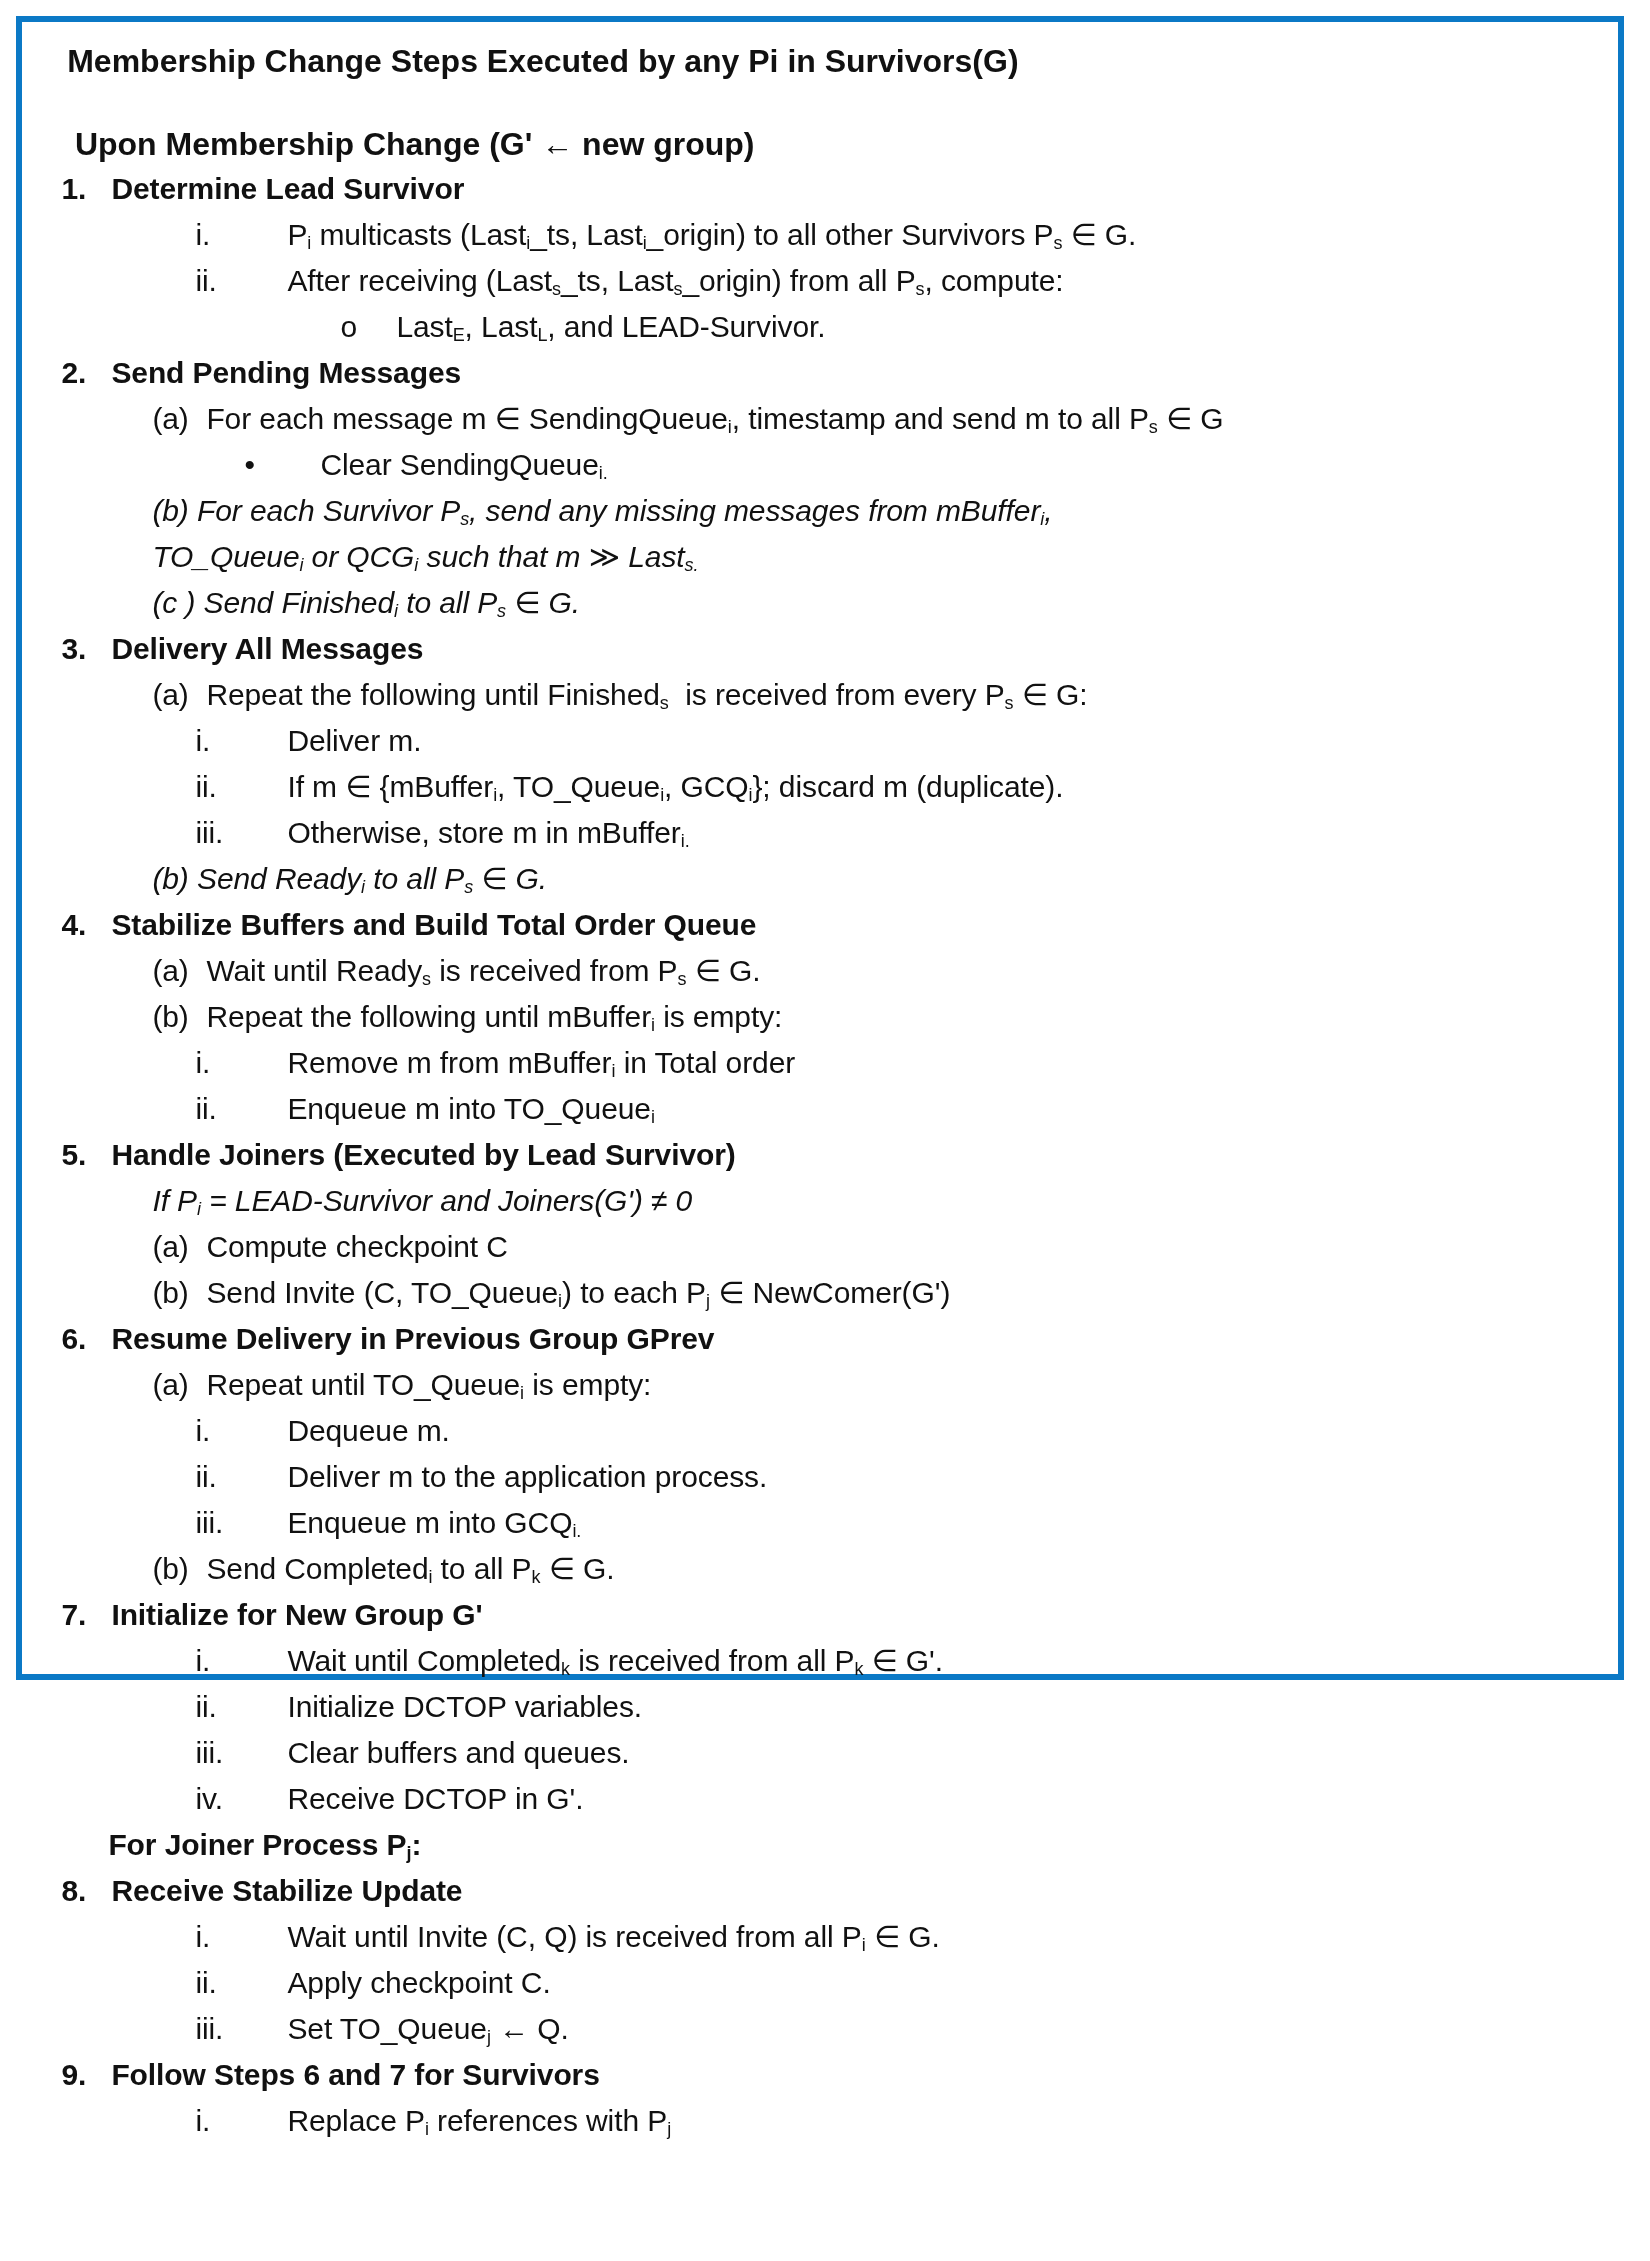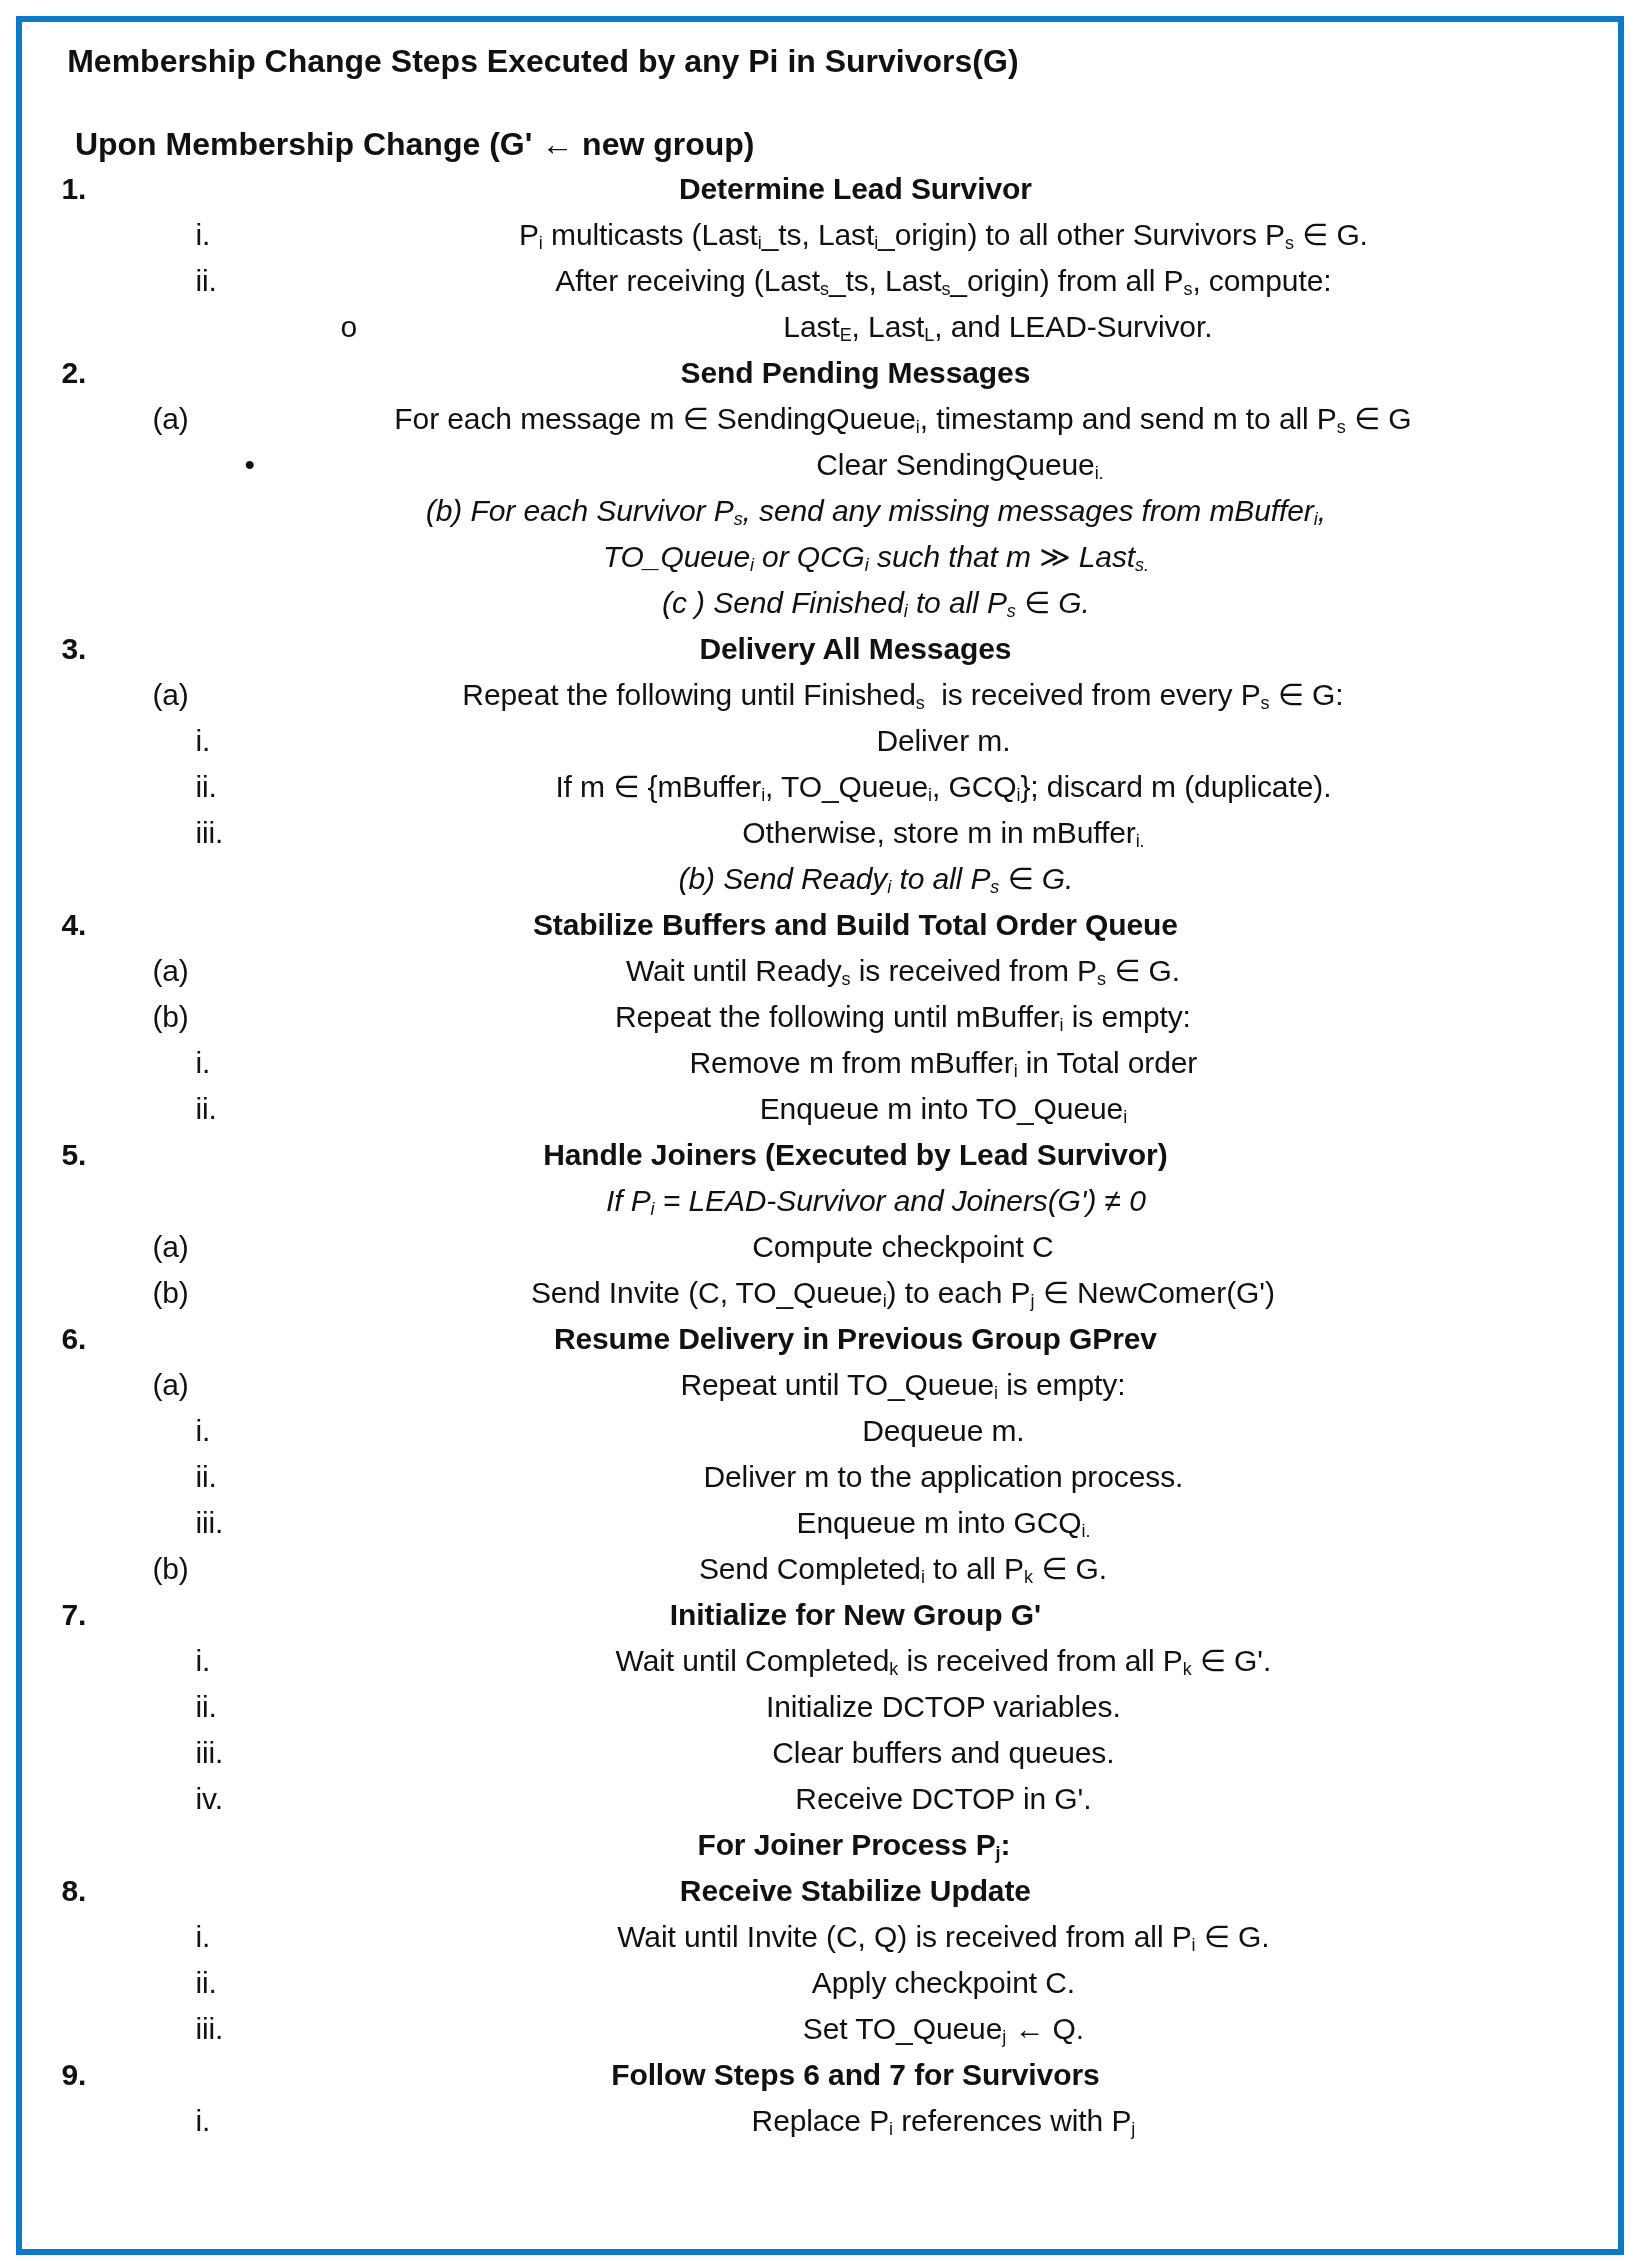--- a/index.html
+++ b/index.html
@@ -15,21 +15,21 @@
     color: #111111;
     overflow: hidden;
   }
 
   
   #algorithm-box {
     position: absolute;
     left: 16.4px;
     top: 16px;
     width: 1608px;
-    height: 2239px;
+    height: 1664px;
     box-sizing: border-box;
     border: 6.3px solid #0b79c6;
     background: #ffffff;
   }
 
   #algorithm-body {
     position: absolute;
     left: 0;
     top: 0;
     right: 0;
@@ -50,21 +50,20 @@
   .line.bold, .bold { font-weight: bold; }
 
   .marker {
     flex: 0 0 auto;
     text-align: left;
     white-space: pre;
   }
   .content {
     flex: 1 1 auto;
     white-space: pre-wrap;
-    text-align: center;
   }
 
   
   #doc-title {
     font-size: 32px;
     line-height: 43px;
     font-weight: bold;
     margin: 8.7px 0 0 5.8px;
   }
 

